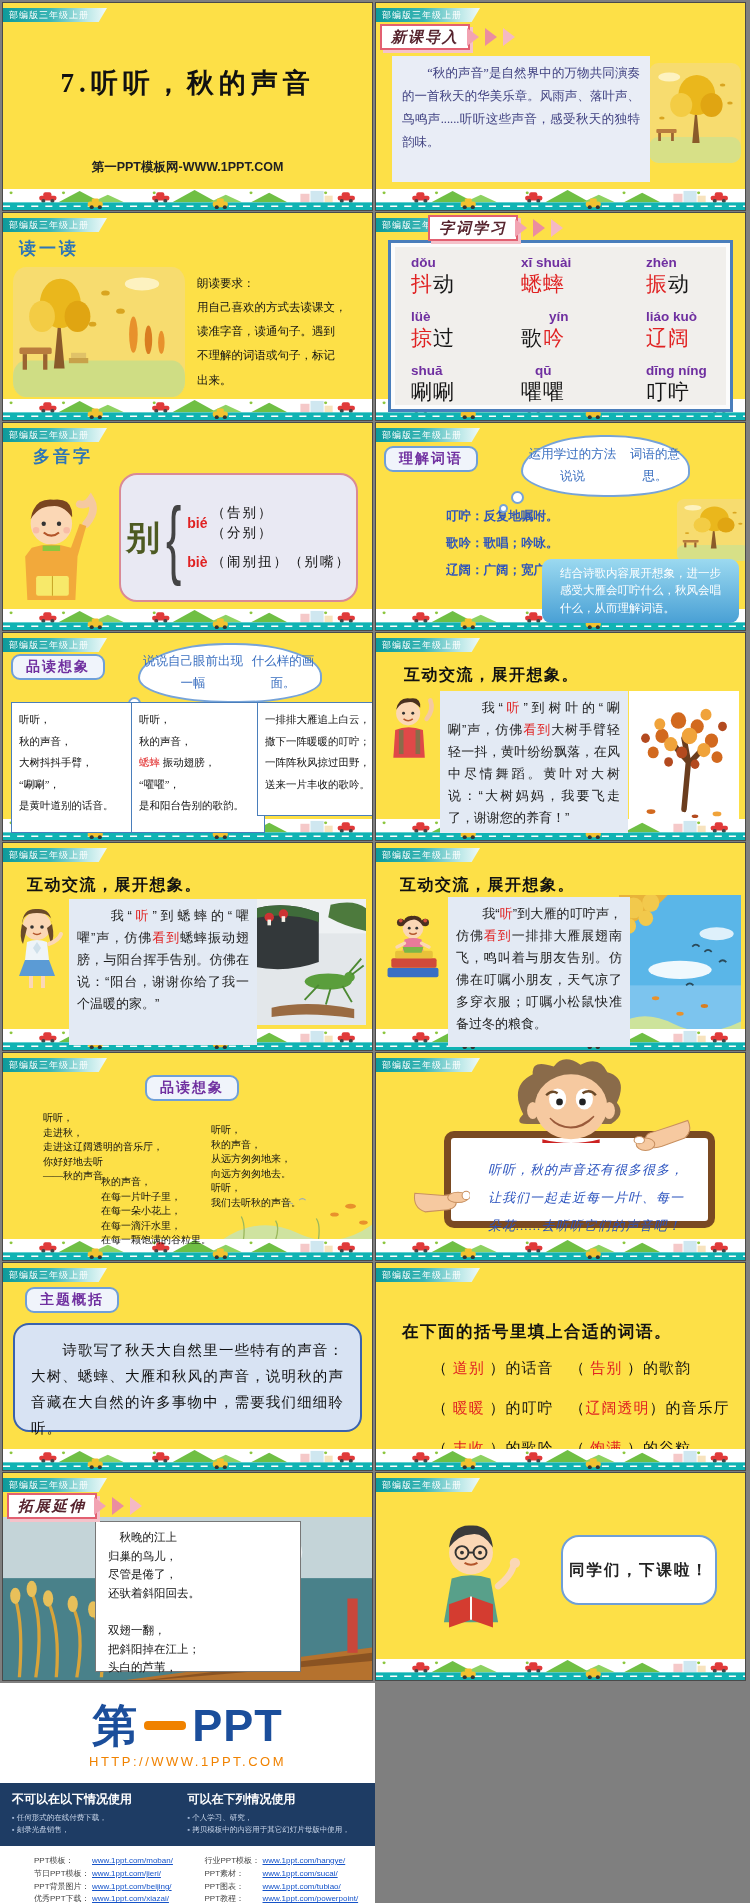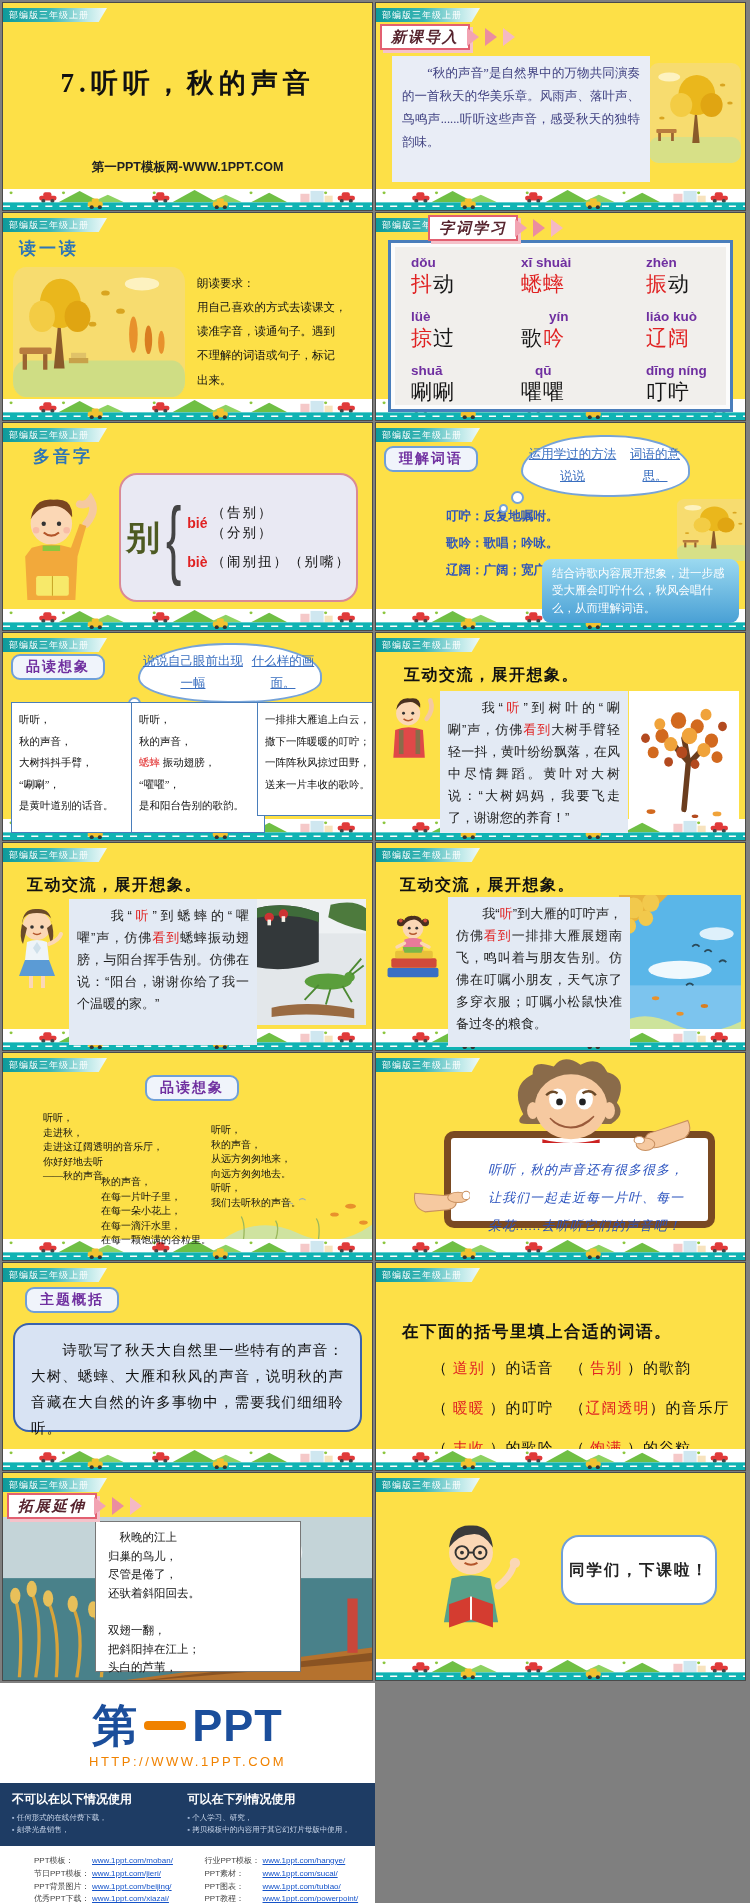--- a/index.html
+++ b/index.html
@@ -20,32 +20,32 @@
   .badge-red{position:absolute;display:flex;align-items:center;z-index:4;}
   .badge-red .bx{border:2px solid #e26071;box-shadow:3px 3px 0 #f5c2ca;background:#fff;
     padding:0 9px;font-weight:bold;font-size:15px;line-height:22px;color:#56242e;letter-spacing:2px;font-style:italic;}
   .badge-red i{width:0;height:0;border:9px solid transparent;border-left:12px solid #f2a3b2;margin-left:-3px;}
   .badge-red i:nth-child(3){border-left-color:#eb8da0;}
   .badge-red i:nth-child(4){border-left-color:#f5b9c4;}
   .badge-blue{position:absolute;border:2px solid #6f9fd8;border-radius:9px;background:#f0f4fb;
     color:#7030a0;font-weight:bold;font-size:14px;padding:2px 13px;letter-spacing:2px;z-index:3;}
   .cloud{position:absolute;border:2px solid #76a3d8;background:#fff;color:#3a6fc0;
     border-radius:50% 50% 48% 52%/62% 58% 40% 44%;display:flex;align-items:center;justify-content:center;
-    text-align:center;font-size:12.5px;line-height:1.75;z-index:2;font-family:"Liberation Serif","DejaVu Serif",serif;text-decoration:underline;}
+    text-align:center;font-size:12.5px;line-height:1.75;z-index:2;font-family:"Liberation Serif","DejaVu Serif",serif;}
   .cloud:before{content:"";position:absolute;left:-12px;bottom:-9px;width:9px;height:9px;border:2px solid #76a3d8;border-radius:50%;background:#fff;}
   .cloud:after{content:"";position:absolute;left:-24px;bottom:-18px;width:5px;height:5px;border:2px solid #76a3d8;border-radius:50%;background:#fff;}
   .panel{position:absolute;background:#e5ebf5;color:#1c1c1c;z-index:2;}
   .lines div{min-height:1em;}
   .wordbox{position:absolute;left:12px;right:12px;top:27px;bottom:8px;border:3px solid #4a7ebb;
     box-shadow:inset 0 0 0 4px #fcfcfc;background:#f1efec;padding:12px 4px 4px 20px;
     display:grid;grid-template-columns:110px 125px 1fr;align-content:space-between;z-index:2;}
   .we .py{color:#6f2fa0;font-weight:bold;font-size:13.5px;line-height:1.15;}
   .we .w{font-size:21px;line-height:1.25;color:#151515;letter-spacing:1px;}
   .tipbox{position:absolute;background:linear-gradient(180deg,#9bd9f0,#49a0d5);border-radius:9px;
-    color:#fff;font-size:11.5px;line-height:1.5;padding:6px 10px;z-index:3;}
+    color:#fff;font-size:11.5px;line-height:1.5;padding:6px 18px;z-index:3;}
   .pbox{position:absolute;border:1.5px solid #4a7ebb;background:#fff;padding:6px 7px;
     font-size:10.5px;line-height:2.05;color:#111;z-index:2;font-family:"Liberation Serif","DejaVu Serif",serif;}
   .footer{display:flex;}
   .f-left{width:375px;background:#fff;min-height:216px;}
   .f-right{flex:1;background:#7f7f7f;}
   .logo-row{display:flex;align-items:center;justify-content:center;margin-top:20px;}
   .logo-char{color:#1b4e9b;font-size:45px;font-weight:bold;letter-spacing:1px;line-height:1;}
   .logo-bar{width:42px;height:9px;background:#f08200;border-radius:4px;margin:0 6px;}
   .logo-url{text-align:center;color:#f08200;font-size:13px;letter-spacing:2.5px;margin-top:6px;}
   .navy{background:#1e3c64;margin-top:14px;padding:8px 12px 10px;display:flex;}

